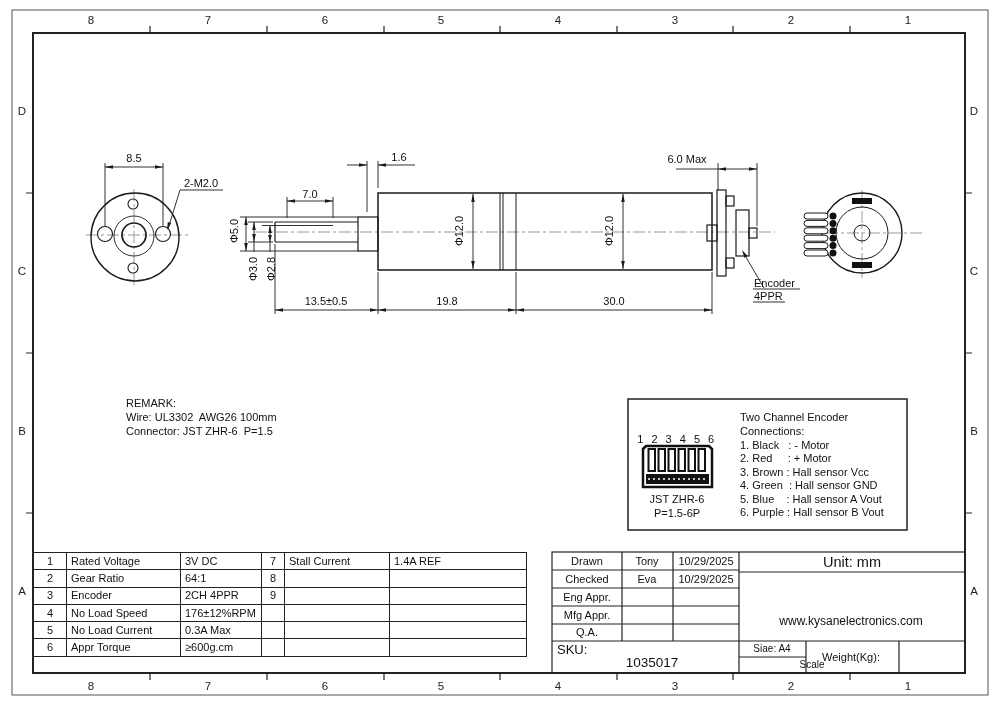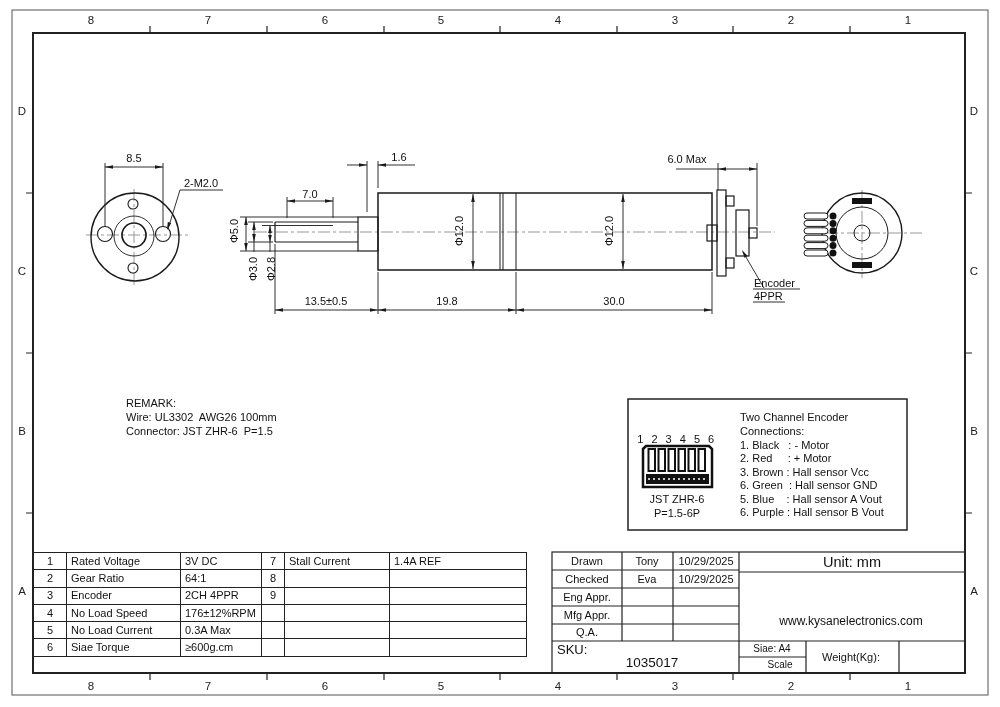--- a/index.html
+++ b/index.html
@@ -217,21 +217,21 @@
 <div class="tl" style="left:126px;top:431px">Connector: JST ZHR-6  P=1.5</div>
 
 <div class="t" style="left:677px;top:439px;letter-spacing:2.5px">1 2 3 4 5 6</div>
 <div class="t" style="left:677px;top:499px">JST ZHR-6</div>
 <div class="t" style="left:677px;top:513px">P=1.5-6P</div>
 <div class="tl" style="left:740px;top:417px">Two Channel Encoder</div>
 <div class="tl" style="left:740px;top:431px">Connections:</div>
 <div class="tl" style="left:740px;top:445px">1. Black   : - Motor</div>
 <div class="tl" style="left:740px;top:458px">2. Red     : + Motor</div>
 <div class="tl" style="left:740px;top:472px">3. Brown : Hall sensor Vcc</div>
-<div class="tl" style="left:740px;top:485px">6. Green  : Hall sensor GND</div>
+<div class="tl" style="left:740px;top:485px">4. Green  : Hall sensor GND</div>
 <div class="tl" style="left:740px;top:499px">5. Blue    : Hall sensor A Vout</div>
 <div class="tl" style="left:740px;top:512px">6. Purple : Hall sensor B Vout</div>
 
 <table class="spec">
   <colgroup>
         <col style="width:33px">
         <col style="width:114px">
         <col style="width:81px">
             <col style="width:23px">
         <col style="width:105px">
@@ -273,21 +273,21 @@
   <tr>
     <td class="c">5</td>
     <td>No Load Current</td>
     <td>0.3A Max</td>
     <td class="c"></td>
     <td></td>
     <td></td>
   </tr>
   <tr>
     <td class="c">6</td>
-    <td>Siae Torque</td>
+    <td>Appr Torque</td>
     <td>≥600g.cm</td>
     <td class="c"></td>
     <td></td>
     <td></td>
   </tr>
 </tbody>
     </table>
 
 <div class="t" style="left:587px;top:561px">Drawn</div>
 <div class="t" style="left:647px;top:561px">Tony</div>
@@ -302,16 +302,16 @@
 <div class="t" style="left:647px;top:615px"></div>
 <div class="t" style="left:706px;top:615px"></div>
 <div class="t" style="left:587px;top:632px">Q.A.</div>
 <div class="t" style="left:647px;top:632px"></div>
 <div class="t" style="left:706px;top:632px"></div>
 <div class="tl f13" style="left:557px;top:649px">SKU:</div>
 <div class="t f135" style="left:652px;top:663px">1035017</div>
 <div class="t f14" style="left:852px;top:562px">Unit: mm</div>
 <div class="t f12" style="left:851px;top:621px">www.kysanelectronics.com</div>
 <div class="t f10" style="left:772px;top:649px">Siae: A4</div>
-<div class="t f10" style="left:780px;top:665px">Scale</div>
+<div class="t f10" style="left:812px;top:665px">Scale</div>
 <div class="t" style="left:851px;top:657px">Weight(Kg):</div>
 
 </div>
 
 </body></html>

